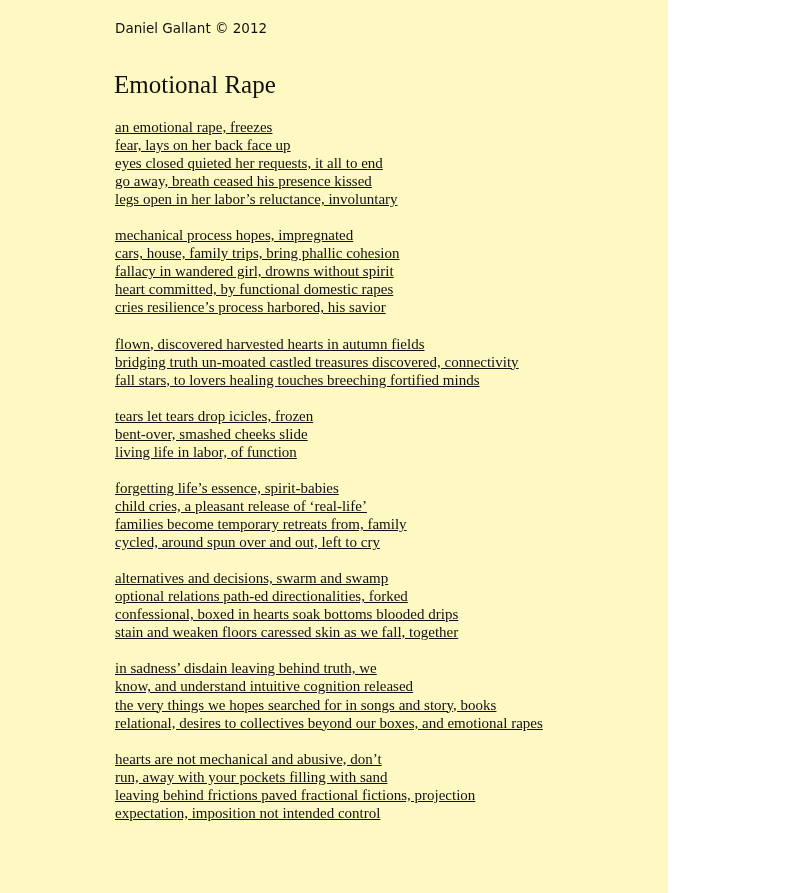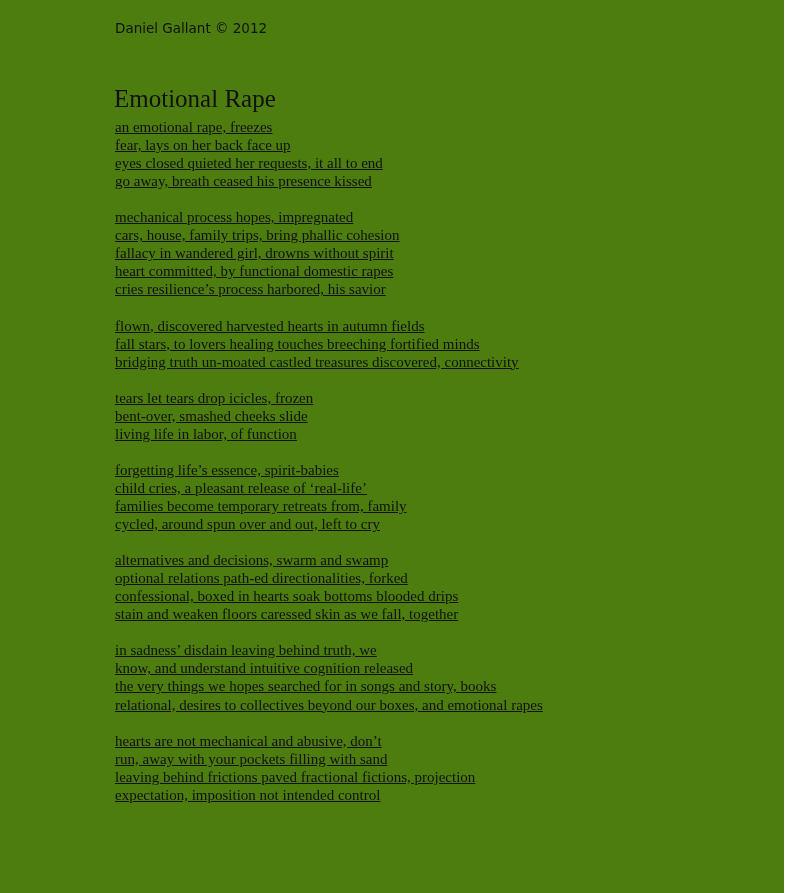--- a/index.html
+++ b/index.html
@@ -1,26 +1,26 @@
 <!DOCTYPE html>
 <html><head>
 <meta charset="utf-8">
 <style>
   html, body { margin: 0; padding: 0; background: #ffffff; }
   body { width: 792px; height: 893px; position: relative; overflow: hidden; }
-  .page { position: absolute; left: 0; top: 0; width: 784px; height: 893px; background: #4d7c0f; }
+  .page { position: absolute; left: 0; top: 0; width: 668px; height: 893px; background: #fef9c3; }
   .header {
     position: absolute; left: 115px; top: 20px;
     font-family: "DejaVu Sans", sans-serif; font-size: 13.5px; color: #111;
     letter-spacing: 0px;
   }
   .title {
     position: absolute; left: 114px; top: 70px;
     font-family: "Liberation Serif", serif; font-size: 25px; color: #111;
-    line-height: 30px; white-space: nowrap; margin-top: 14px;
+    line-height: 30px; white-space: nowrap;
   }
   .poem {
     position: absolute; left: 115px; top: 118px;
     font-family: "Liberation Serif", serif; font-size: 15px; color: #111;
     line-height: 18.05px;
   }
   .stanza { margin: 0 0 18.05px 0; }
   .line { display: block; white-space: nowrap; text-decoration: underline; }
 </style>
 </head>
@@ -29,32 +29,33 @@
 <div class="page">
   <div class="header">Daniel Gallant © 2012</div>
   <div class="title">Emotional Rape</div>
 
   <div class="poem">
     <div class="stanza">
       <span class="line">an emotional rape, freezes</span>
       <span class="line">fear, lays on her back face up</span>
       <span class="line">eyes closed quieted her requests, it all to end</span>
       <span class="line">go away, breath ceased his presence kissed</span>
+      <span class="line">legs open in her labor’s reluctance, involuntary</span>
     </div>
     <div class="stanza">
       <span class="line">mechanical process hopes, impregnated</span>
       <span class="line">cars, house, family trips, bring phallic cohesion</span>
       <span class="line">fallacy in wandered girl, drowns without spirit</span>
       <span class="line">heart committed, by functional domestic rapes</span>
       <span class="line">cries resilience’s process harbored, his savior</span>
     </div>
     <div class="stanza">
       <span class="line">flown, discovered harvested hearts in autumn fields</span>
+      <span class="line">bridging truth un-moated castled treasures discovered, connectivity</span>
       <span class="line">fall stars, to lovers healing touches breeching fortified minds</span>
-      <span class="line">bridging truth un-moated castled treasures discovered, connectivity</span>
     </div>
     <div class="stanza">
       <span class="line">tears let tears drop icicles, frozen</span>
       <span class="line">bent-over, smashed cheeks slide</span>
       <span class="line">living life in labor, of function</span>
     </div>
     <div class="stanza">
       <span class="line">forgetting life’s essence, spirit-babies</span>
       <span class="line">child cries, a pleasant release of ‘real-life’</span>
       <span class="line">families become temporary retreats from, family</span>

